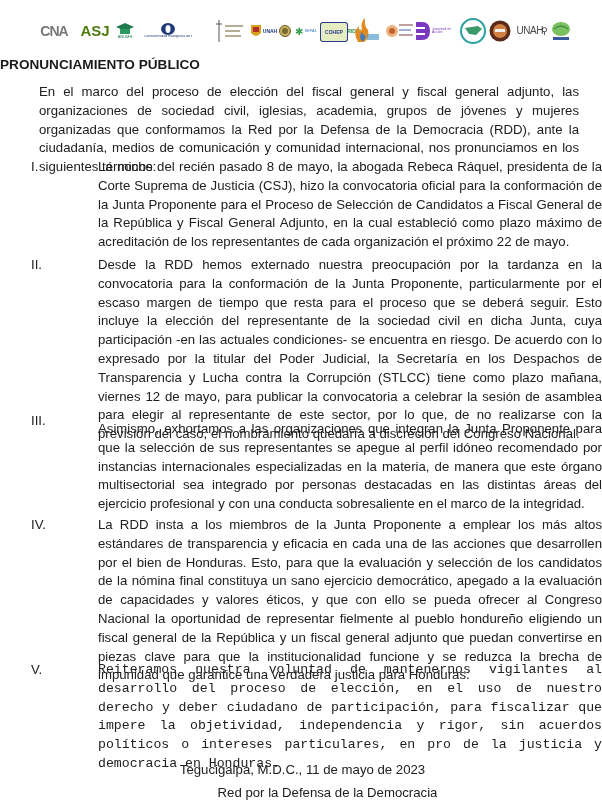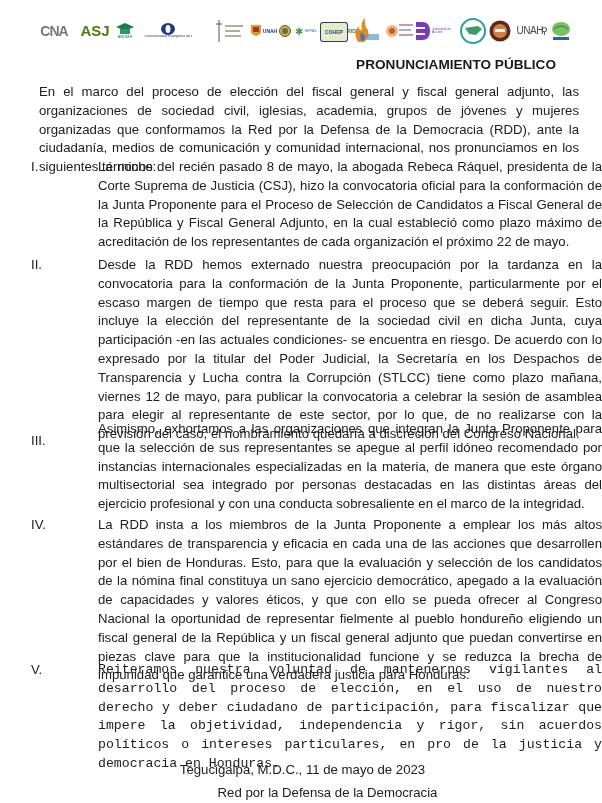--- a/index.html
+++ b/index.html
@@ -7,21 +7,21 @@
     width: 602px; height: 803px; overflow: hidden; position: relative;
     font-family: "Liberation Sans", "DejaVu Sans", sans-serif;
     color: #1f1f1f;
   }
   .logos {
     position: absolute; left: 16px; top: 16px; width: 536px; height: 32px; margin-left: 20px;
   }
   .logo { position: absolute; display: flex; align-items: center; justify-content: center; }
   .logo-text { font-family: "Liberation Sans", sans-serif; line-height: 1; white-space: nowrap; }
   .doc-title {
-    position: absolute; left: 0; width: 556px; top: 57px; text-align: right;
+    position: absolute; left: 0; width: 556px; top: 57px; text-align: left;
     font-weight: bold; font-size: 13.6px; letter-spacing: 0px; color: #1a1a1a;
   }
   .para {
     position: absolute; font-size: 13.2px; line-height: 18.8px; text-align: justify;
     text-align-last: left; color: #202020;
   }
   .intro { left: 31px; width: 540px; top: 83px; margin-left: 8px; }
   .item-num { position: absolute; left: 31px; font-size: 13.2px; line-height: 18.8px; color: #202020; }
   .item-body { left: 73px; width: 504px; margin-left: 25px; }
   .closing {
@@ -164,21 +164,21 @@
 <div class="doc-title">PRONUNCIAMIENTO PÚBLICO</div>
 
 <div class="para intro">En el marco del proceso de elección del fiscal general y fiscal general adjunto, las organizaciones de sociedad civil, iglesias, academia, grupos de jóvenes y mujeres organizadas que conformamos la Red por la Defensa de la Democracia (RDD), ante la ciudadanía, medios de comunicación y comunidad internacional, nos pronunciamos en los siguientes términos:</div>
 
 <div class="item-num" style="top:158px;">I.</div>
 <div class="para item-body" style="top:158px;">La noche del recién pasado 8 de mayo, la abogada Rebeca Ráquel, presidenta de la Corte Suprema de Justicia (CSJ), hizo la convocatoria oficial para la conformación de la Junta Proponente para el Proceso de Selección de Candidatos a Fiscal General de la República y Fiscal General Adjunto, en la cual estableció como plazo máximo de acreditación de los representantes de cada organización el próximo 22 de mayo.</div>
 
 <div class="item-num" style="top:256px;">II.</div>
 <div class="para item-body" style="top:256px;">Desde la RDD hemos externado nuestra preocupación por la tardanza en la convocatoria para la conformación de la Junta Proponente, particularmente por el escaso margen de tiempo que resta para el proceso que se deberá seguir. Esto incluye la elección del representante de la sociedad civil en dicha Junta, cuya participación -en las actuales condiciones- se encuentra en riesgo. De acuerdo con lo expresado por la titular del Poder Judicial, la Secretaría en los Despachos de Transparencia y Lucha contra la Corrupción (STLCC) tiene como plazo mañana, viernes 12 de mayo, para publicar la convocatoria a celebrar la sesión de asamblea para elegir al representante de este sector, por lo que, de no realizarse con la previsión del caso, el nombramiento quedaría a discreción del Congreso Nacional.</div>
 
-<div class="item-num" style="top:432px;">III.</div>
+<div class="item-num" style="top:412px;">III.</div>
 <div class="para item-body" style="top:420px;">Asimismo, exhortamos a las organizaciones que integran la Junta Proponente para que la selección de sus representantes se apegue al perfil idóneo recomendado por instancias internacionales especializadas en la materia, de manera que este órgano multisectorial sea integrado por personas destacadas en las distintas áreas del ejercicio profesional y con una conducta sobresaliente en el marco de la integridad.</div>
 
 <div class="item-num" style="top:516px;">IV.</div>
 <div class="para item-body" style="top:516px;">La RDD insta a los miembros de la Junta Proponente a emplear los más altos estándares de transparencia y eficacia en cada una de las acciones que desarrollen por el bien de Honduras. Esto, para que la evaluación y selección de los candidatos de la nómina final constituya un sano ejercicio democrático, apegado a la evaluación de capacidades y valores éticos, y que con ello se pueda ofrecer al Congreso Nacional la oportunidad de representar fielmente al pueblo hondureño eligiendo un fiscal general de la República y un fiscal general adjunto que puedan convertirse en piezas clave para que la institucionalidad funcione y se reduzca la brecha de impunidad que garantice una verdadera justicia para Honduras.</div>
 
 <div class="item-num" style="top:661px;">V.</div>
 <div class="para item-body" style="top:661px;font-family:Liberation Mono, monospace;">Reiteramos nuestra voluntad de mantenernos vigilantes al desarrollo del proceso de elección, en el uso de nuestro derecho y deber ciudadano de participación, para fiscalizar que impere la objetividad, independencia y rigor, sin acuerdos políticos o intereses particulares, en pro de la justicia y democracia en Honduras.</div>
 
 <div class="closing" style="top:762px;">Tegucigalpa, M.D.C., 11 de mayo de 2023</div>
 <div class="closing signature" style="top:785px;">Red por la Defensa de la Democracia</div>

